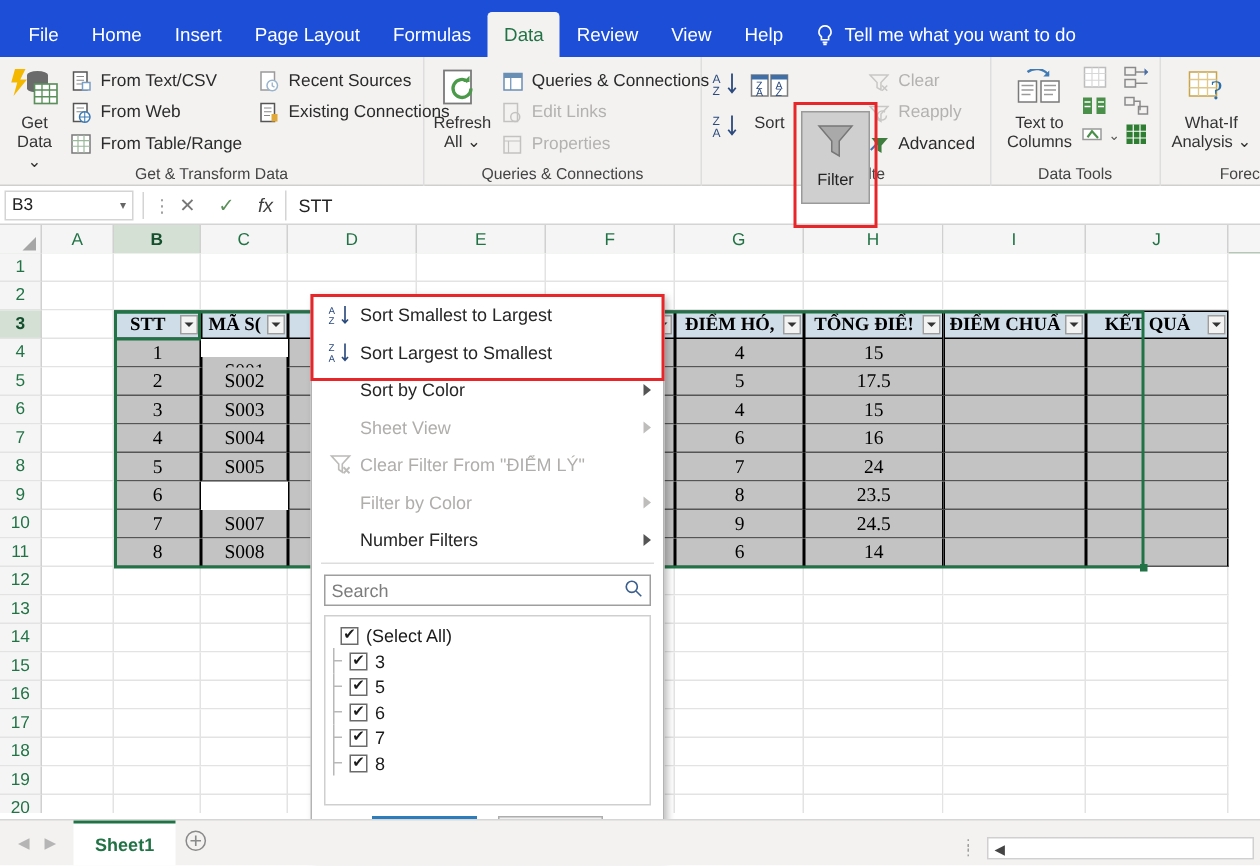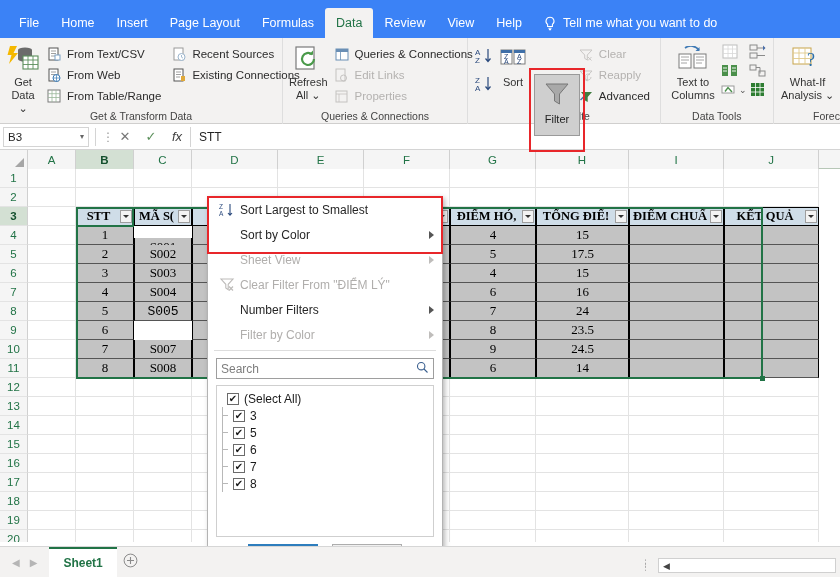--- a/index.html
+++ b/index.html
@@ -6,21 +6,21 @@
   body {
     width: 840px; height: 577px;
     font-family: "Liberation Sans", sans-serif;
     background: #ffffff;
     overflow: hidden;
     position: relative;
   }
 
   
   .ribbon-tabs {
-    height: 38px; background: #3b82f6;
+    height: 38px; background: #1d4ed8;
     display: flex; align-items: flex-end;
     padding-left: 8px; position: relative;
   }
   .rtab {
     color: #ffffff; font-size: 12.5px;
     padding: 0 11px; height: 30px;
     line-height: 30px; cursor: pointer; white-space: nowrap;
   }
   .rtab.active {
     background: #f3f2f1; color: #217346;
@@ -703,21 +703,21 @@
         <div class="cell tdata" style="width: 86px; flex: 0 0 86px;"></div>
         <div class="cell tdata" style="width: 86px; flex: 0 0 86px;">6</div>
         <div class="cell tdata" style="width: 93px; flex: 0 0 93px;">16</div>
         <div class="cell tdata" style="width: 95px; flex: 0 0 95px;"></div>
         <div class="cell tdata" style="width: 95px; flex: 0 0 95px;"></div>
       </div>
       <div class="row">
         <div class="rh">8</div>
         <div class="cell" style="width: 48px; flex: 0 0 48px;"></div>
         <div class="cell tdata" style="width: 58px; flex: 0 0 58px;">5</div>
-        <div class="cell tdata" style="width: 58px; flex: 0 0 58px; font-family: Liberation Mono, monospace;">S005</div>
+        <div class="cell tdata" style="width: 58px; flex: 0 0 58px;">S005</div>
         <div class="cell tdata" style="width: 86px; flex: 0 0 86px;"></div>
         <div class="cell tdata" style="width: 86px; flex: 0 0 86px;"></div>
         <div class="cell tdata" style="width: 86px; flex: 0 0 86px;"></div>
         <div class="cell tdata" style="width: 86px; flex: 0 0 86px;">7</div>
         <div class="cell tdata" style="width: 93px; flex: 0 0 93px;">24</div>
         <div class="cell tdata" style="width: 95px; flex: 0 0 95px;"></div>
         <div class="cell tdata" style="width: 95px; flex: 0 0 95px;"></div>
       </div>
       <div class="row">
         <div class="rh">9</div>
@@ -878,20 +878,30 @@
     </div>
 
   <div class="selbox" style="left:76px; top:57px; width:58px; height:20px;"></div>
 
   <div class="selbox" style="left:76px; top:57px; width:687px; height:172px;"></div>
   <div class="selhandle" style="left:760px; top:226px;"></div>
 </div>
 
 <div class="fmenu">
 
+  <div class="mitem">
+    <span class="mi">
+      <svg width="16" height="16" viewBox="0 0 16 16">
+          <text x="0" y="7" font-size="6.5" fill="#2b4a7d" font-family="Liberation Sans">A</text>
+          <text x="0" y="14" font-size="6.5" fill="#2b4a7d" font-family="Liberation Sans">Z</text>
+          <path d="M11 2v11M9 11l2 2.2L13 11" stroke="#2b4a7d" stroke-width="1.1" fill="none"></path>
+        </svg>
+    </span>
+    <span>Sort Smallest to Largest</span>
+  </div>
 
   <div class="mitem">
     <span class="mi">
       <svg width="16" height="16" viewBox="0 0 16 16">
           <text x="0" y="7" font-size="6.5" fill="#2b4a7d" font-family="Liberation Sans">Z</text>
           <text x="0" y="14" font-size="6.5" fill="#2b4a7d" font-family="Liberation Sans">A</text>
           <path d="M11 2v11M9 11l2 2.2L13 11" stroke="#2b4a7d" stroke-width="1.1" fill="none"></path>
         </svg>
     </span>
     <span>Sort Largest to Smallest</span>
@@ -912,29 +922,29 @@
   <div class="mitem dim">
     <span class="mi">
       <svg width="16" height="15">
           <path d="M2 2h12l-4.8 5.3v5.4L6.8 11V7.3z" fill="none" stroke="#bdbbb9" stroke-width="1.1"></path>
           <path d="M10 9.5 14 13.5M14 9.5 10 13.5" stroke="#bdbbb9" stroke-width="1.2"></path>
         </svg>
     </span>
     <span>Clear Filter From "ĐIỂM LÝ"</span>
   </div>
 
+  <div class="mitem dim">
+    <span class="mi"></span>
+    <span>Filter by Color</span>
+    <span class="arw"></span>
+  </div>
+
   <div class="mitem">
     <span class="mi"></span>
     <span>Number Filters</span>
-    <span class="arw"></span>
-  </div>
-
-  <div class="mitem dim">
-    <span class="mi"></span>
-    <span>Filter by Color</span>
     <span class="arw"></span>
   </div>
 
   <div class="msep"></div>
 
   <div class="searchbox">
     <span style="flex:1">Search</span>
     <span>
       <svg width="13" height="13" viewBox="0 0 13 13">
           <circle cx="5.2" cy="5.2" r="3.7" fill="none" stroke="#3a5f8f" stroke-width="1.1"></circle>

